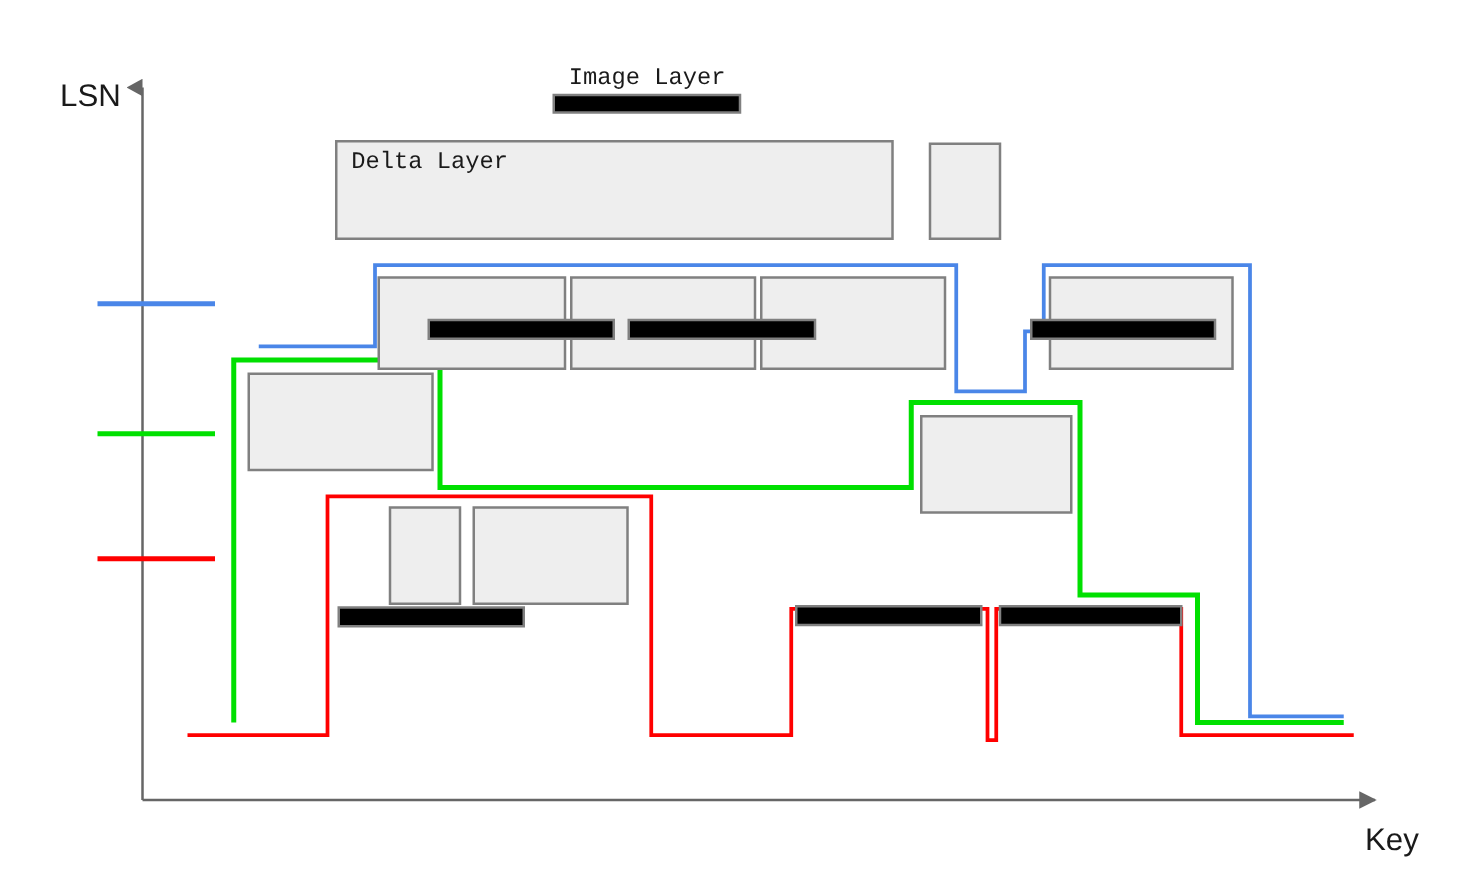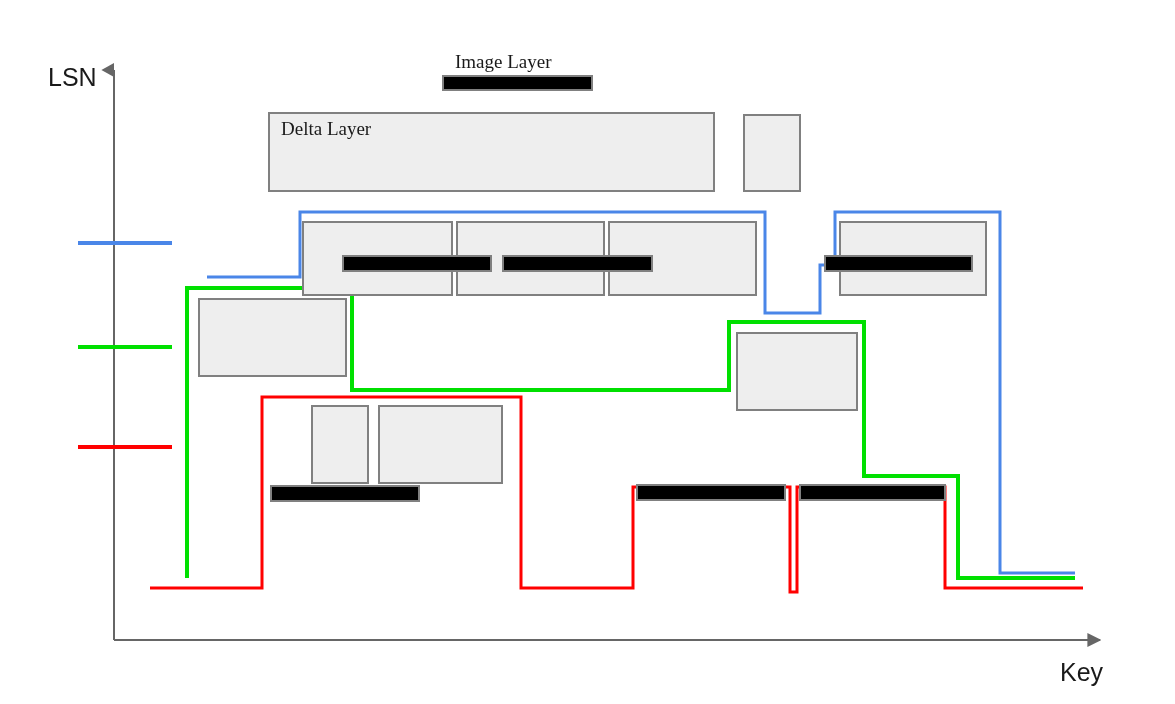--- a/index.html
+++ b/index.html
@@ -25,27 +25,27 @@
     height: 704px;
   }
   .axis-label {
     position: absolute;
     font-size: 25px;
     color: #1a1a1a;
     white-space: nowrap;
     font-family: "Liberation Sans", sans-serif;
   }
   #lsn-label { left: 48px; top: 63px; }
-  #key-label { left: 1060px; top: 658px; }
+  #key-label { left: 1092px; top: 658px; }
   .layer-label {
     position: absolute;
     font-size: 19px;
     color: #1a1a1a;
     white-space: nowrap;
-    font-family: Liberation Serif, serif;
+    font-family: Liberation Mono, monospace;
   }
   #image-layer-label { left: 455px; top: 51px; }
   #delta-layer-label { left: 281px; top: 118px; }
 </style>
 </head>
 <body>
 
 <div id="stage">
 
   <svg id="canvas" viewBox="0 0 1175 704" xmlns="http://www.w3.org/2000/svg">

